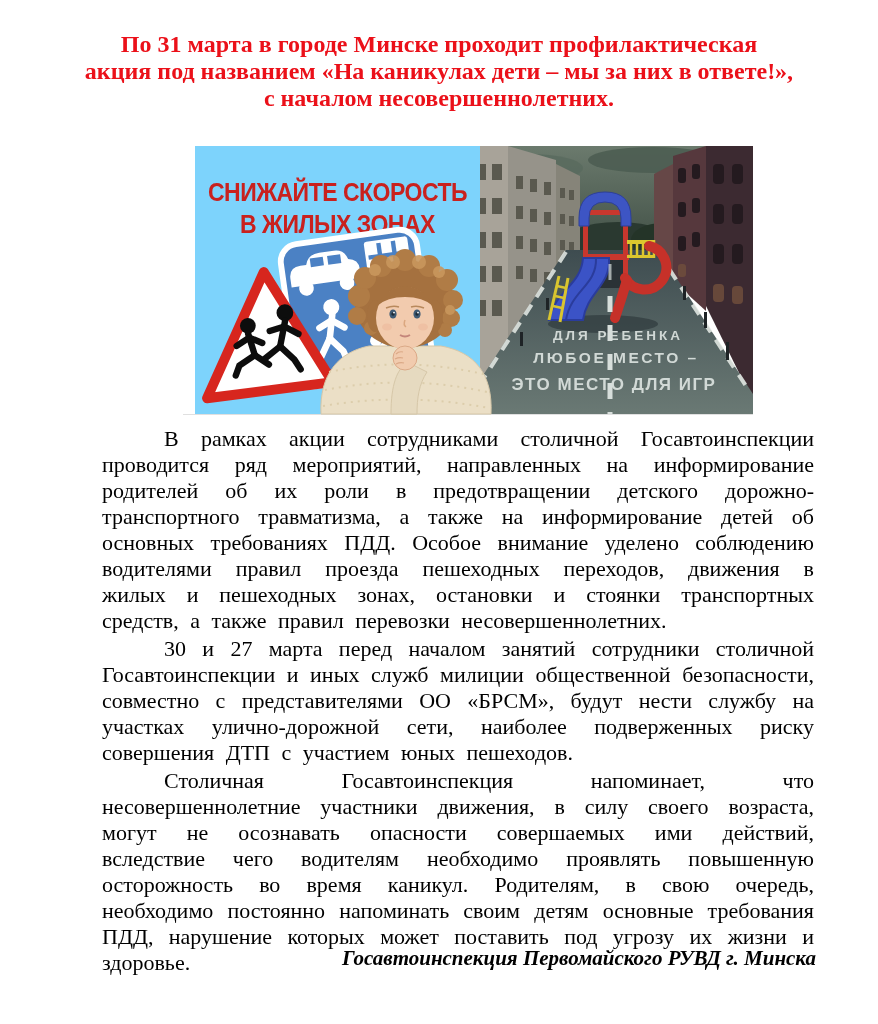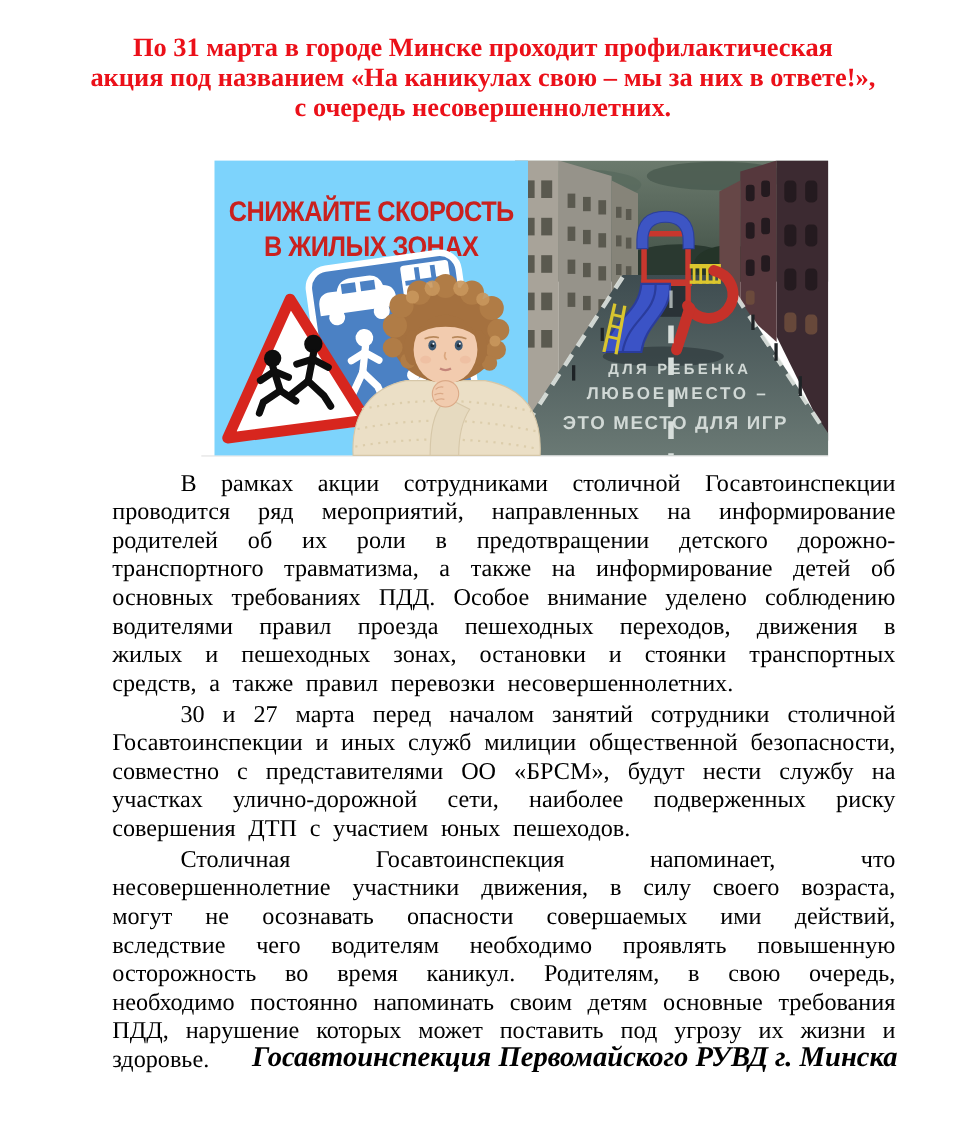--- a/index.html
+++ b/index.html
@@ -22,31 +22,31 @@
   .street{position:absolute;left:285px;top:0;width:285px;height:268px;display:block;}
   .child{position:absolute;left:112px;top:106px;width:220px;height:162px;z-index:3;overflow:visible;}
   .road-text{font-family:"Liberation Sans",sans-serif;font-weight:bold;fill:#d8dfdc;opacity:.95;}
 
   
   .body{position:absolute;left:100px;top:424px;width:716px;
         font-size:22px;line-height:26px;text-align:justify;word-spacing:6px;}
   .body p{margin:2px;text-indent:62px;}
 
   .signature{position:absolute;top:946px;right:62px;font-weight:bold;font-style:italic;
-             font-size:26px;white-space:nowrap;}
+             font-size:21px;white-space:nowrap;}
 </style>
 </head>
 <body>
 
 <div class="page">
 
   <header class="headline">
     <div>По 31 марта в городе Минске проходит профилактическая</div>
-    <div>акция под названием «На каникулах свою – мы за них в ответе!»,</div>
-    <div>с очередь несовершеннолетних.</div>
+    <div>акция под названием «На каникулах дети – мы за них в ответе!»,</div>
+    <div>с началом несовершеннолетних.</div>
   </header>
 
   <figure class="collage">
 
     <svg class="street" viewBox="0 0 285 268" xmlns="http://www.w3.org/2000/svg">
       <defs>
         <linearGradient id="sky" x1="0" y1="0" x2="0" y2="1">
           <stop offset="0" stop-color="#6b7a6d"></stop>
             <stop offset="1" stop-color="#3f4e44"></stop>
         </linearGradient>

